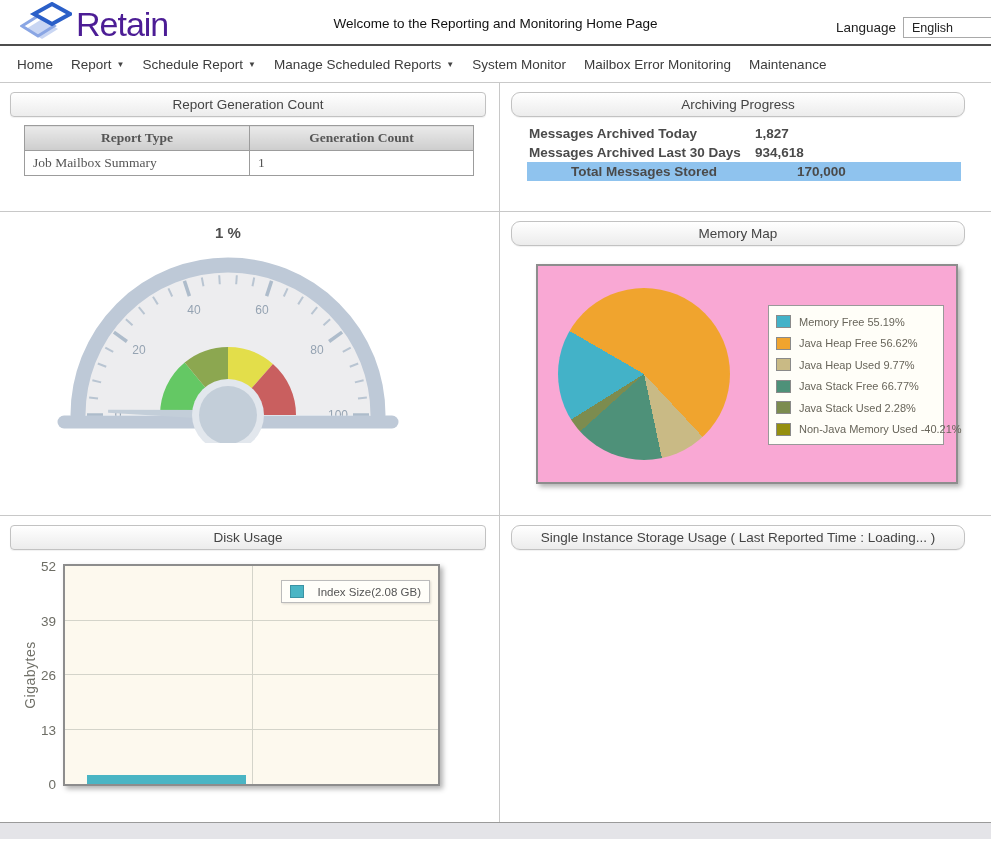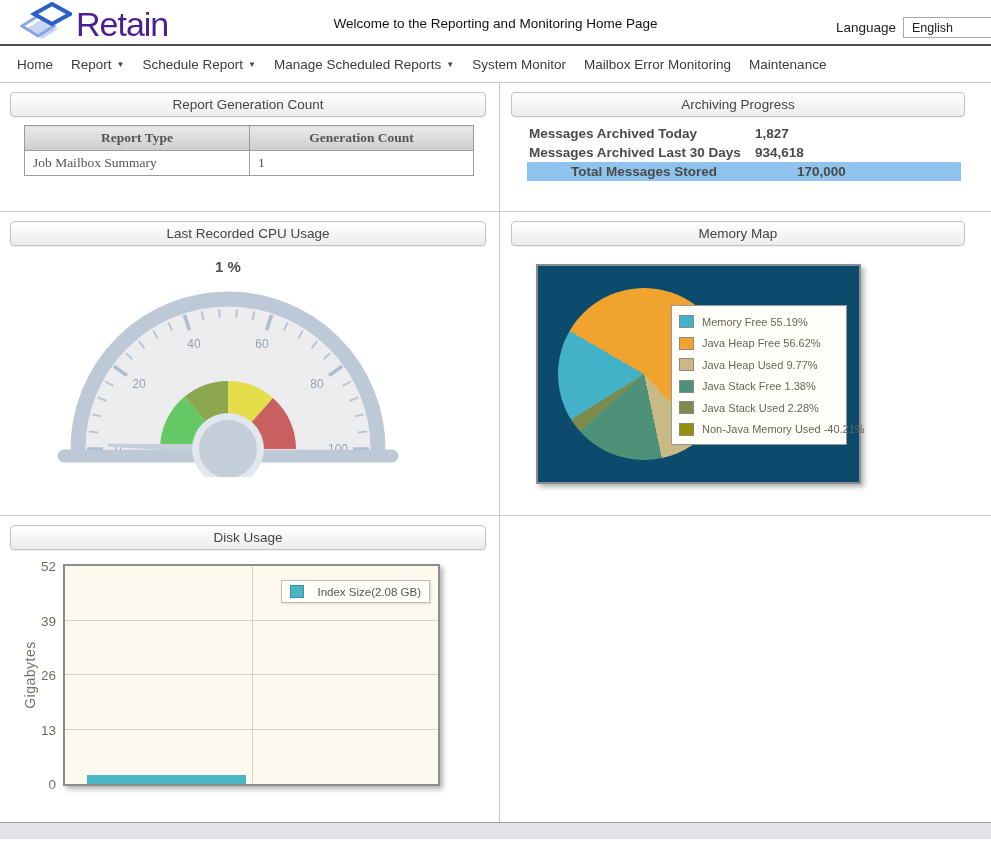--- a/index.html
+++ b/index.html
@@ -33,21 +33,21 @@
   .cell.rb { border-bottom:1px solid #c8c8c8; }
 
   .panel-title {
     height:25px; line-height:23px; text-align:center;
     font-size:13.5px; font-weight:normal; color:#444;
     background:linear-gradient(#ffffff,#ececec);
     border:1px solid #c2c2c2; border-radius:4px;
     box-shadow:0 1px 1px rgba(0,0,0,.06);
   }
   .tl { margin:9px 13px 0 10px; }
-  .tr { margin:9px 26px 0 11px; }
+  .tr { margin:9px 26px 0 11px;border-radius:9px; }
 
   
   .rg-table { margin:8px 0 0 24px; width:450px; border-collapse:collapse; font-size:13.5px; color:#555;font-family:Liberation Serif, serif; }
   .rg-table th {
     background:linear-gradient(#eaeaea,#cdcdcd); border:1px solid #9c9c9c;
     font-weight:bold; height:25px; color:#555;
   }
   .rg-table td { border:1px solid #9c9c9c; height:25px; padding-left:8px; background:#fff; }
   .rg-table th:first-child, .rg-table td:first-child { width:225px; }
 
@@ -55,22 +55,22 @@
   .arch { margin:7px 30px 0 27px; font-size:13.5px; font-weight:bold; color:#4a4a4a; }
   .arch-row { display:flex; height:19px; line-height:19px; padding-left:2px; }
   .arch-label { width:226px; }
 
   
   .cpu-value { text-align:center; font-size:15px; font-weight:bold; color:#4e4e4e; margin-top:12px; width:456px; }
   svg.gauge { display:block; margin:2px 0 0 48px; }
 
   
   .mm-chart {
-    position:absolute; left:36px; top:52px; width:325px; height:220px;
-    background:#0c4a6e; border:2px solid #8d8d8d; box-shadow:3px 3px 5px rgba(0,0,0,.3);
+    position:absolute; left:36px; top:52px; width:422px; height:220px;
+    background:#f9a8d4; border:2px solid #8d8d8d; box-shadow:3px 3px 5px rgba(0,0,0,.3);
   }
   .pie { position:absolute; left:20px; top:22px; width:172px; height:172px; border-radius:50%; }
   .mm-legend {
     position:absolute; right:12px; top:39px; width:176px;
     border:1px solid #999; background:#fffef8; padding:5px 0 4px 7px;
   }
   .leg-row { display:flex; align-items:center; height:21.5px; gap:8px; }
   .leg-swatch { width:15px; height:13px; border:1px solid #8a8a8a; flex:none; }
   .leg-text { font-size:11px; color:#68655a; white-space:nowrap; }
 
@@ -182,21 +182,20 @@
           <span class="arch-value">934,618</span>
         </div>
         <div class="arch-row" style="background: rgb(143, 195, 238); padding-left: 44px;">
           <span class="arch-label">Total Messages Stored</span>
           <span class="arch-value">170,000</span>
         </div>
       </div>
   </div>
 
   <div class="cell cl rb">
-    <div class="panel-title tl">Last Recorded CPU Usage</div>
     <div class="cpu-value">1 %</div>
     <svg class="gauge" width="360" height="200" viewBox="0 0 360 200">
         <path d="M 30 172 A 150 150 0 0 1 330 172" fill="#ededef" stroke="#bec9d7" stroke-width="15" stroke-linecap="round"></path>
         <line x1="41.1" y1="154.5" x2="50.0" y2="155.6" stroke="#b9c5d2" stroke-width="2"></line>
         <line x1="44.4" y1="137.2" x2="53.1" y2="139.4" stroke="#b9c5d2" stroke-width="2"></line>
         <line x1="49.8" y1="120.5" x2="58.2" y2="123.8" stroke="#b9c5d2" stroke-width="2"></line>
         <line x1="57.3" y1="104.6" x2="65.2" y2="108.9" stroke="#b9c5d2" stroke-width="2"></line>
         <line x1="77.9" y1="76.2" x2="84.5" y2="82.3" stroke="#b9c5d2" stroke-width="2"></line>
         <line x1="90.8" y1="64.1" x2="96.5" y2="71.1" stroke="#b9c5d2" stroke-width="2"></line>
         <line x1="105.0" y1="53.8" x2="109.8" y2="61.4" stroke="#b9c5d2" stroke-width="2"></line>
@@ -250,21 +249,21 @@
           <div class="leg-row">
             <span class="leg-swatch" style="background: rgb(240, 164, 46);"></span>
             <span class="leg-text">Java Heap Free 56.62%</span>
           </div>
           <div class="leg-row">
             <span class="leg-swatch" style="background: rgb(201, 186, 133);"></span>
             <span class="leg-text">Java Heap Used 9.77%</span>
           </div>
           <div class="leg-row">
             <span class="leg-swatch" style="background: rgb(78, 145, 121);"></span>
-            <span class="leg-text">Java Stack Free 1.38%</span>
+            <span class="leg-text">Java Stack Free 66.77%</span>
           </div>
           <div class="leg-row">
             <span class="leg-swatch" style="background: rgb(124, 140, 79);"></span>
             <span class="leg-text">Java Stack Used 2.28%</span>
           </div>
           <div class="leg-row">
             <span class="leg-swatch" style="background: rgb(149, 143, 14);"></span>
             <span class="leg-text">Non-Java Memory Used -40.21%</span>
           </div>
         </div>
@@ -285,16 +284,19 @@
         <span class="disk-ylabel" style="bottom: 25%;">13</span>
         <div class="disk-grid-h" style="bottom: 25%;"></div>
         <span class="disk-ylabel" style="bottom: 50%;">26</span>
         <div class="disk-grid-h" style="bottom: 50%;"></div>
         <span class="disk-ylabel" style="bottom: 75%;">39</span>
         <div class="disk-grid-h" style="bottom: 75%;"></div>
         <span class="disk-ylabel" style="bottom: 100%;">52</span>
       </div>
   </div>
 
+  <div class="cell">
+    <div class="panel-title tr">Single Instance Storage Usage ( Last Reported Time : Loading... )</div>
+  </div>
 
 </div>
 
 <div class="footer"></div>
 
 </body></html>

